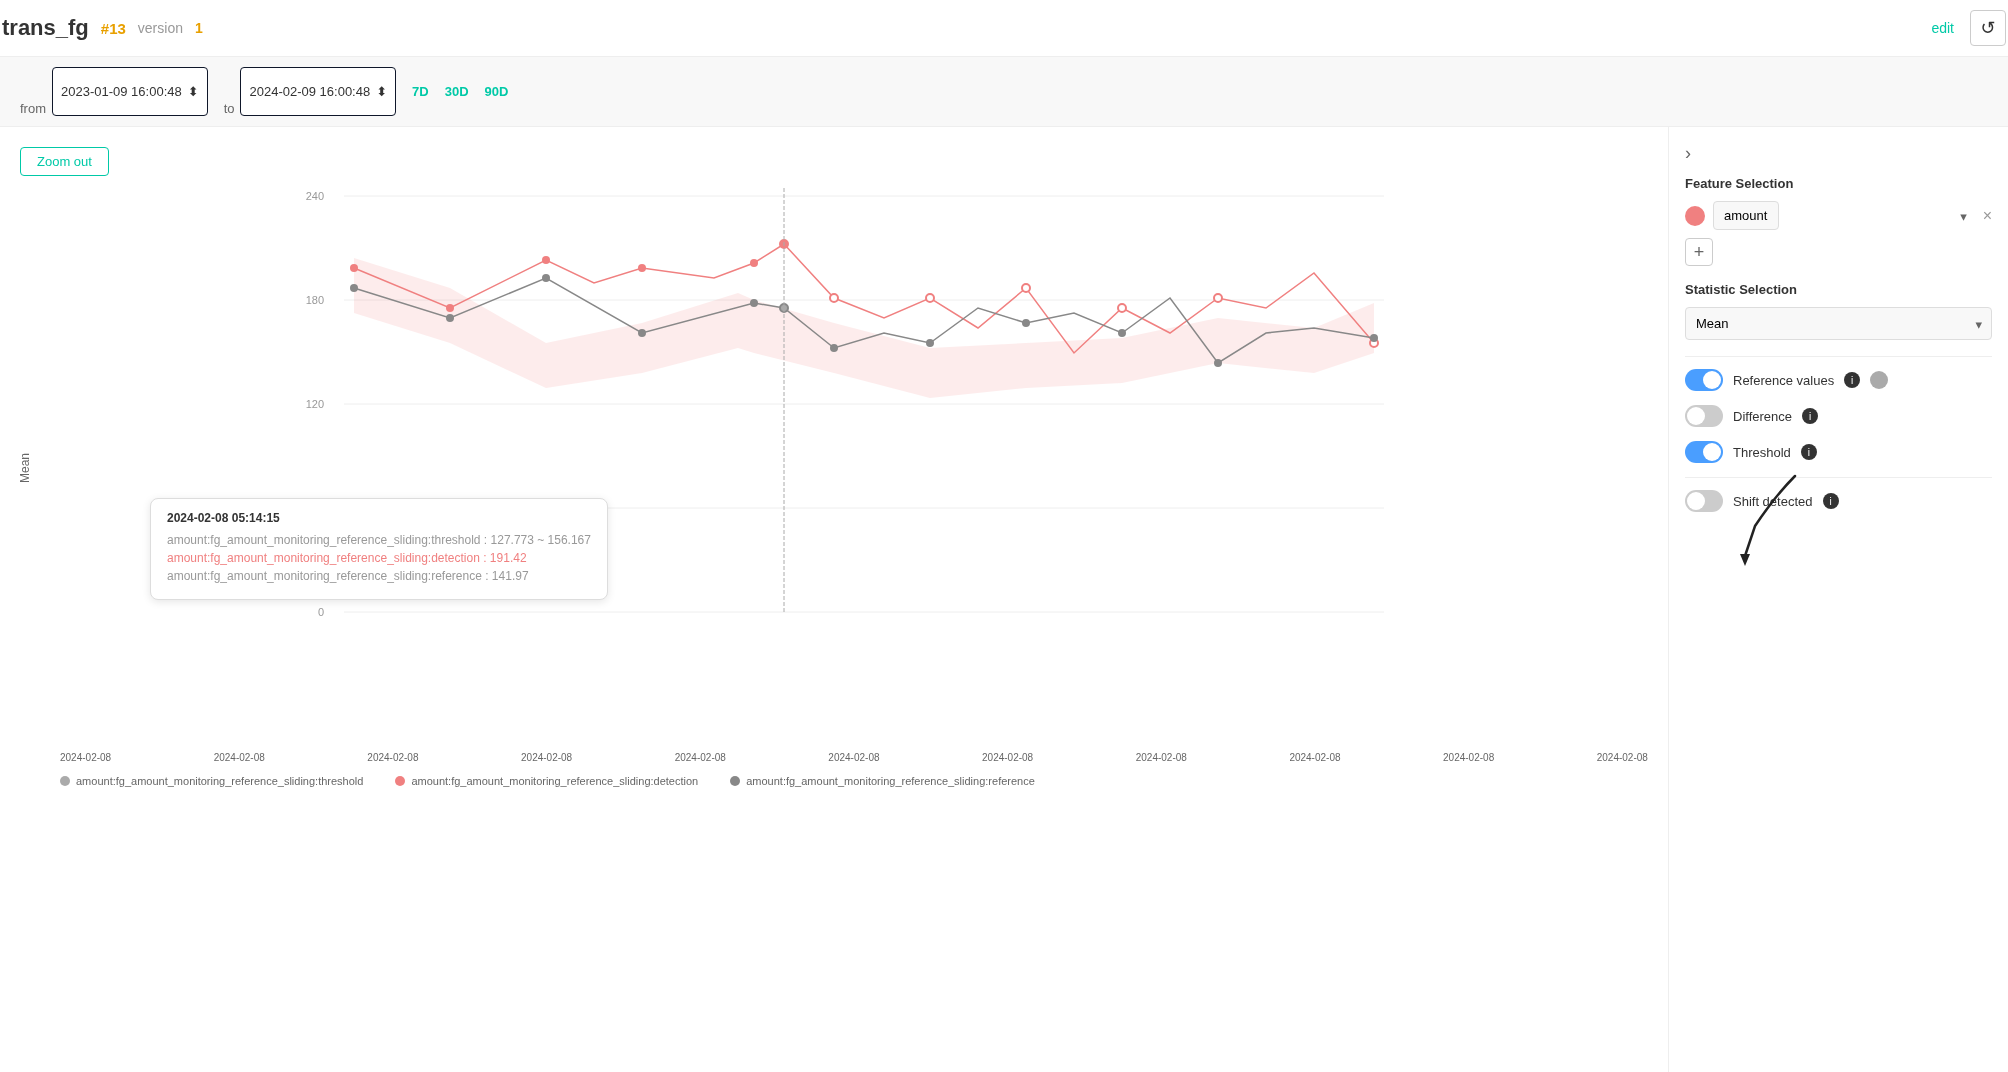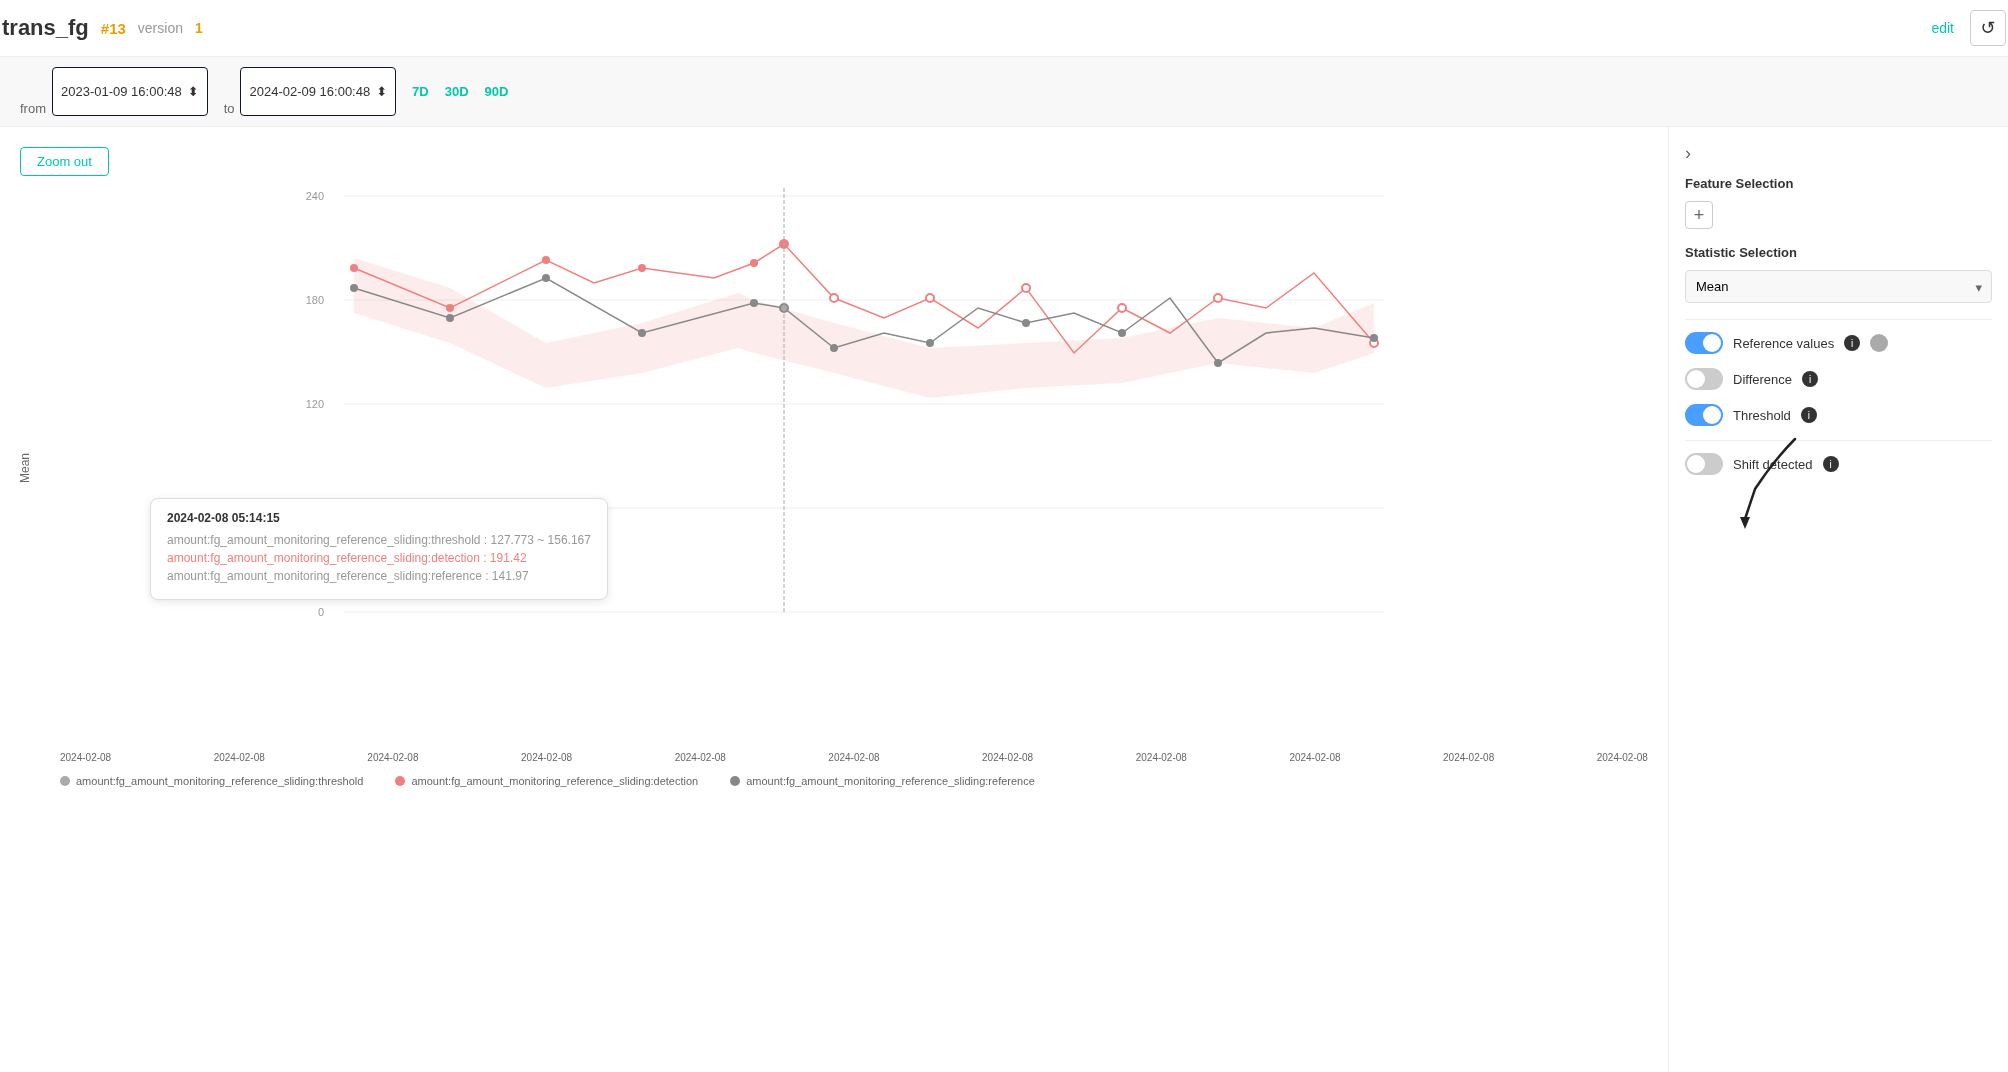--- a/index.html
+++ b/index.html
@@ -227,20 +227,29 @@
         <span>amount:fg_amount_monitoring_reference_sliding:reference</span>
       </div>
     </div>
   </div>
 
   <div class="sidebar">
     <div class="sidebar-chevron">›</div>
 
     <div class="section-title">Feature Selection</div>
 
+    <div class="feature-row">
+      <div class="feature-dot"></div>
+      <div class="feature-select-wrapper">
+        <select class="feature-select">
+          <option>amount</option>
+        </select>
+      </div>
+      <span class="close-btn">×</span>
+    </div>
 
     <div class="add-btn">+</div>
 
     <div class="section-title">Statistic Selection</div>
 
     <div class="stat-select-wrapper">
       <select class="stat-select">
         <option>Mean</option>
       </select>
     </div>

